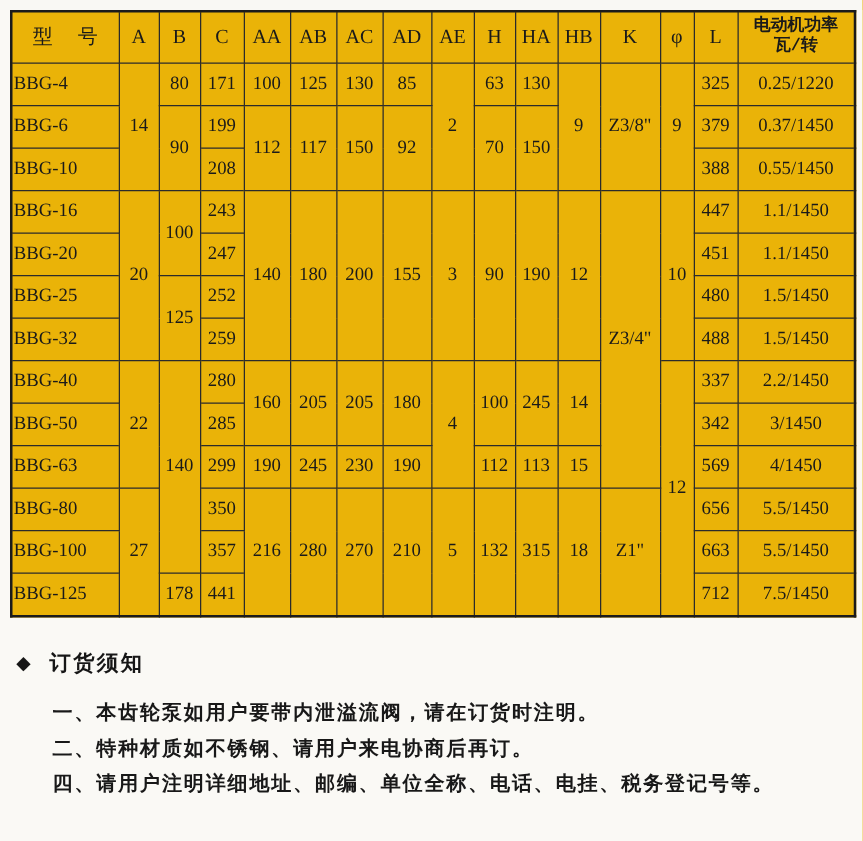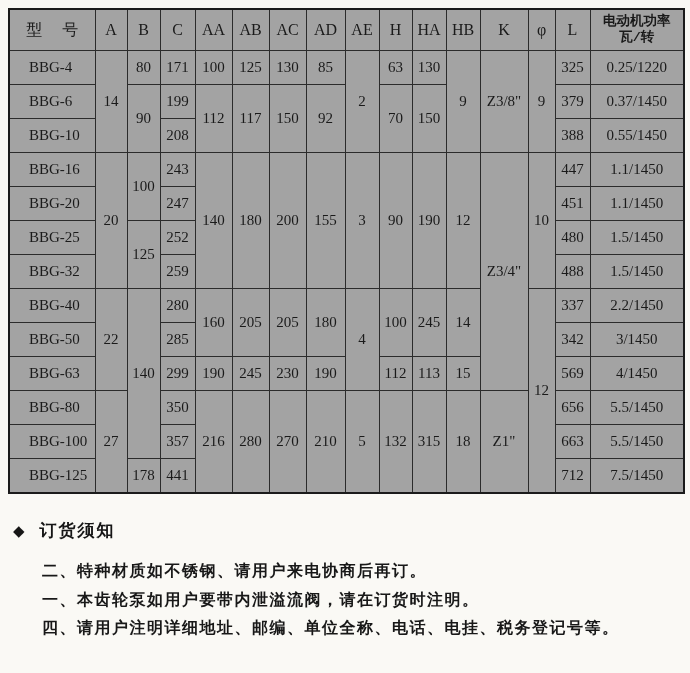--- a/index.html
+++ b/index.html
@@ -19,21 +19,21 @@
     width: 690px;
     height: 673px;
     background: #faf9f5;
   }
   table.spec-table {
     border-collapse: collapse;
     table-layout: fixed;
     margin: 8px 0 0 8px;
     width: 675px;
     border: 2.5px solid #1b1b1b;
-    background: #a3a3a3;
+    background: #eab308;
   }
   .spec-table th, .spec-table td {
     border: 1px solid #2b2b2b;
     text-align: center;
     vertical-align: middle;
     padding: 0;
     font-size: 15px;
     line-height: 1.1;
     overflow: hidden;
   }
@@ -51,21 +51,21 @@
   }
   .spec-table thead th.model-h {
     letter-spacing: 8px;
     text-indent: 8px;
   }
   .spec-table tbody td {
     height: 33px;
   }
   .spec-table tbody td.model {
     text-align: left;
-    padding-left: 19px;
+    padding-left: 1px;
   }
   .notes {
     margin: 25px 0 0 13px;
     font-family: "Liberation Sans", "DejaVu Sans", sans-serif;
   }
   .notes-heading {
     display: flex;
     align-items: center;
     gap: 13px;
     font-weight: bold;
@@ -277,19 +277,19 @@
         </tr>
       </tbody>
   </table>
 
   <div class="notes">
     <div class="notes-heading">
       <span class="diamond">◆</span>
       <span>订货须知</span>
     </div>
     <div class="notes-list">
+      <div class="note-item">一、本齿轮泵如用户要带内泄溢流阀，请在订货时注明。</div>
       <div class="note-item">二、特种材质如不锈钢、请用户来电协商后再订。</div>
-      <div class="note-item">一、本齿轮泵如用户要带内泄溢流阀，请在订货时注明。</div>
       <div class="note-item">四、请用户注明详细地址、邮编、单位全称、电话、电挂、税务登记号等。</div>
     </div>
   </div>
 
 </div>
 
 </body></html>

